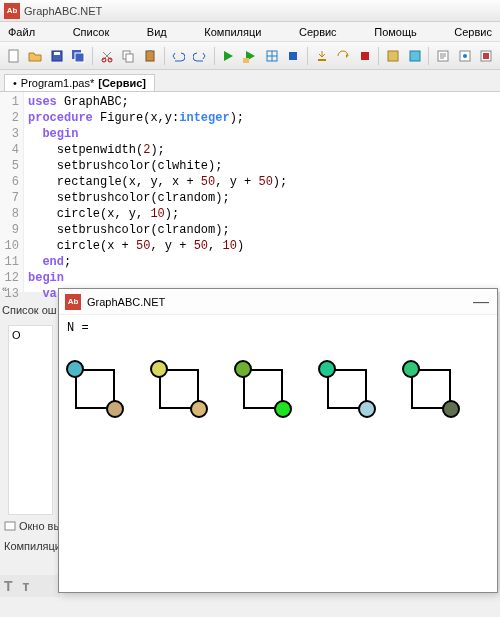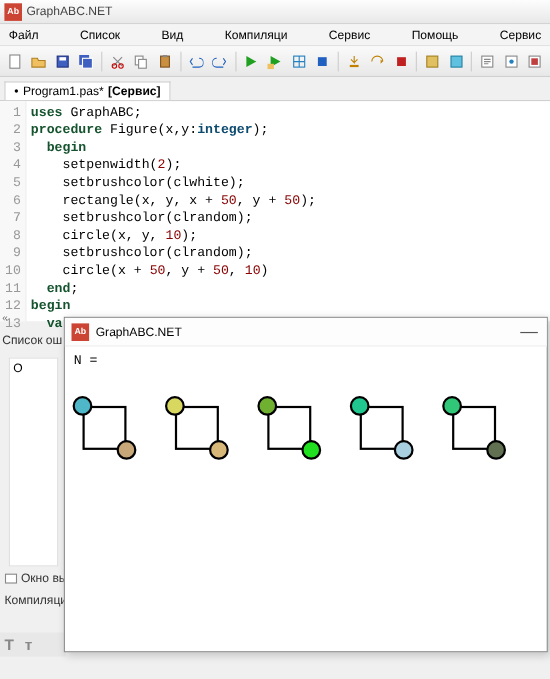--- a/index.html
+++ b/index.html
@@ -17,22 +17,22 @@
   .tsep { width: 1px; height: 18px; background: #ccc; margin: 0 2px; }
   
   .tabstrip { height: 22px; background: #f0f0f0; display: flex; align-items: flex-end; padding: 0 4px; border-bottom: 1px solid #ccc; }
   .tab { background: #fff; border: 1px solid #ccc; border-bottom: none; padding: 2px 8px; font-size: 11px; display: flex; align-items: center; gap: 4px; }
   .tab .dot { color: #000; }
   .tab .status { font-weight: bold; }
   
   .editor { background: #fff; height: 200px; display: flex; font-family: 'Courier New', monospace; font-size: 12px; line-height: 16px; }
   .gutter { width: 24px; background: #f8f8f8; color: #999; text-align: right; padding: 2px 4px 2px 0; border-right: 1px solid #eee; }
   .codearea { padding: 2px 4px; white-space: pre; }
-  .kw { color: #14532d; font-weight: bold; }
-  .ty { color: #0c4a6e; font-weight: bold; font-family: Liberation Mono, monospace; }
+  .kw { color: #8b5cf6; font-weight: bold; }
+  .ty { color: #3b82f6; font-weight: bold; font-family: Liberation Mono, monospace; }
   .num { color: #800; }
   
   .side-toggle { position: absolute; left: 2px; top: 284px; width: 10px; height: 10px; font-size:9px; color:#666; cursor:pointer; }
   
   .status-label { position: absolute; left: 2px; top: 304px; font-size: 11px; color: #333; }
   .status-label2 { position: absolute; left: 4px; top: 520px; font-size: 11px; color: #333; display:flex; align-items:center; gap:3px;}
   .status-label3 { position: absolute; left: 4px; top: 540px; font-size: 11px; color: #333; }
   
   .bottombar { position: absolute; left:0; bottom:20px; height: 22px; width:60px; background: #e8e8e8; display:flex; align-items:center; padding: 0 4px; gap: 10px; color:#888; font-weight:bold; font-size:14px;}
   

